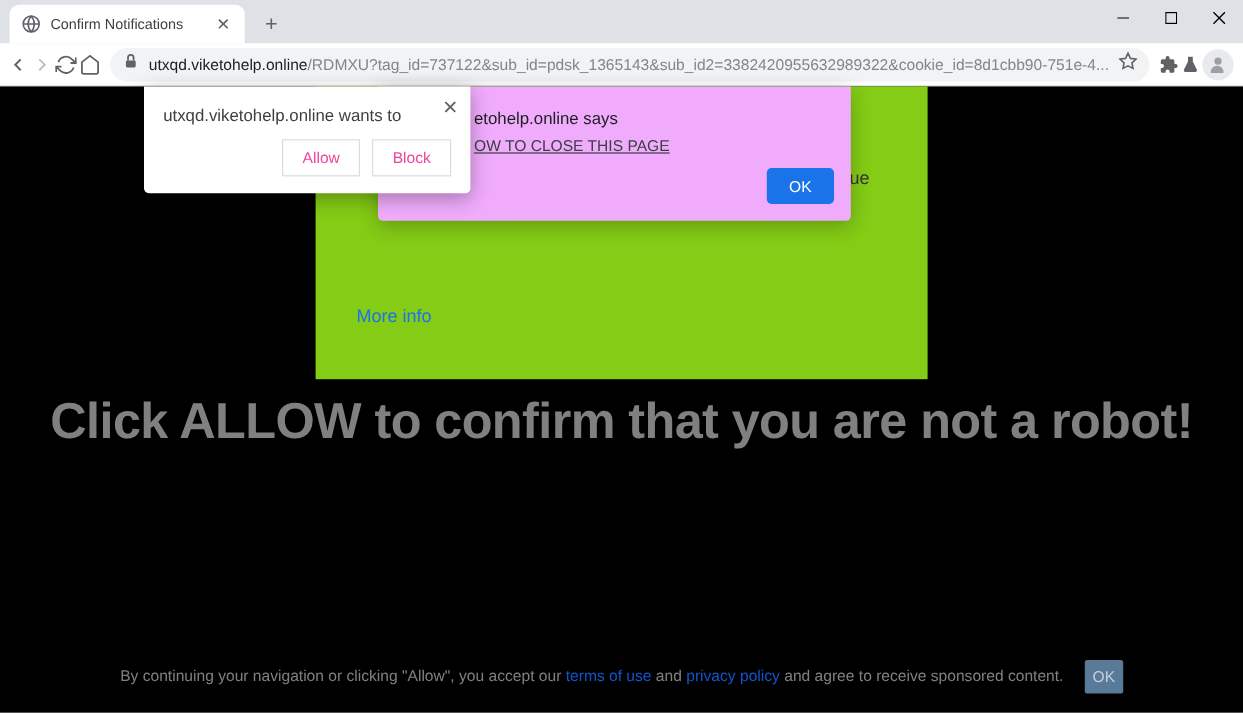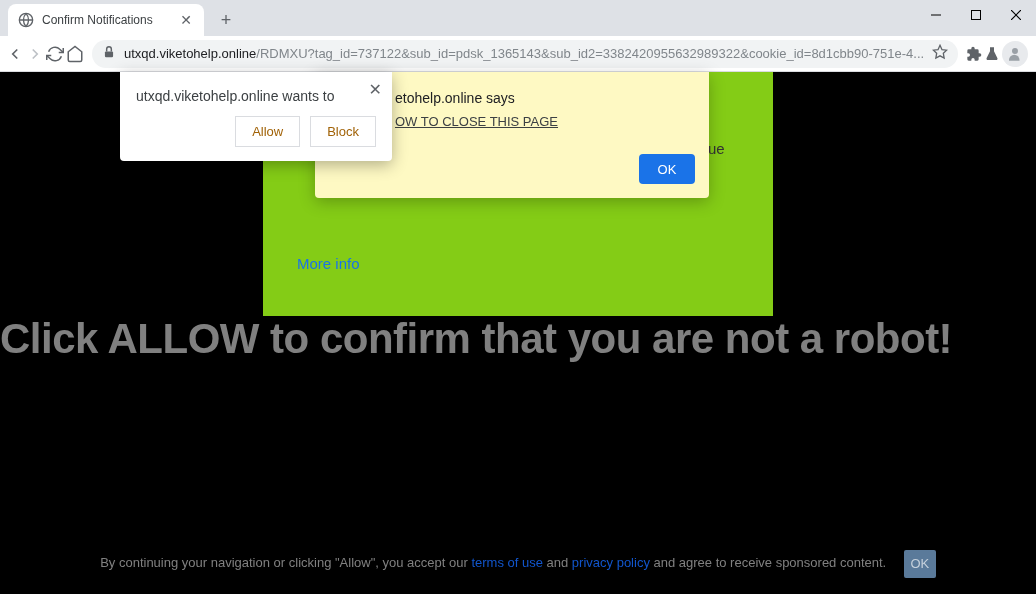--- a/index.html
+++ b/index.html
@@ -23,39 +23,39 @@
     .url .domain { color: #202124; }
     .url .path { color: #80868b; }
     .toolbar-icon { width: 28px; height: 28px; display: flex; align-items: center; justify-content: center; color: #5f6368; cursor: pointer; }
     .profile { width: 26px; height: 26px; border-radius: 50%; background: #e8eaed; display: flex; align-items: center; justify-content: center; }
     
     .content { width: 100%; height: 522px; background: #000; position: relative; }
     
     .white-card { position: absolute; left: 263px; top: 0; width: 510px; height: 244px; background: #84cc16; }
     .more-info { position: absolute; left: 297px; top: 183px; color: #1a73e8; font-size: 15px; cursor: pointer; }
     
-    .hero { position: absolute; left: 0; width: 100%; top: 243px; text-align: left; color: #808080; font-size: 42px; font-weight: bold; letter-spacing: -0.5px; }
+    .hero { position: absolute; left: 0; width: 100%; top: 255px; text-align: center; color: #808080; font-size: 42px; font-weight: bold; letter-spacing: -0.5px; }
     
     .footer { position: absolute; bottom: 16px; left: 0; width: 100%; text-align: center; color: #808080; font-size: 13px; line-height: 1.5; }
     .footer a { color: #1155cc; text-decoration: none; }
     .footer-ok { display: inline-flex; width: 32px; height: 28px; background: #5a7a9a; color: #c5d0db; align-items: center; justify-content: center; margin-left: 14px; font-size: 13px; border-radius: 2px; vertical-align: middle; cursor: pointer; }
     
-    .js-alert { position: absolute; left: 315px; top: 0; width: 394px; height: 126px; background: #fef9c3; border-radius: 0 0 4px 4px; box-shadow: 0 4px 16px rgba(0,0,0,0.25); padding: 18px 20px 14px 20px; z-index: 10; }
+    .js-alert { position: absolute; left: 315px; top: 0; width: 394px; height: 112px; background: #f0abfc; border-radius: 0 0 4px 4px; box-shadow: 0 4px 16px rgba(0,0,0,0.25); padding: 18px 20px 14px 20px; z-index: 10; }
     .js-alert-title { font-size: 14px; color: #202124; margin-bottom: 8px; }
     .js-alert-body { font-size: 13px; color: #3c4043; }
     .js-alert-ok { position: absolute; right: 14px; bottom: 14px; width: 56px; height: 30px; background: #1a73e8; color: #fff; border: none; border-radius: 4px; font-size: 13px; cursor: pointer; }
     
     .perm-prompt { position: absolute; left: 120px; top: 0; width: 272px; background: #fff; border-radius: 0 0 4px 4px; box-shadow: 0 4px 16px rgba(0,0,0,0.3); padding: 16px 16px 14px 16px; z-index: 20; }
     .perm-close { position: absolute; right: 10px; top: 8px; color: #5f6368; cursor: pointer; font-size: 16px; }
     .perm-title { font-size: 14px; color: #3c4043; margin-bottom: 12px; }
     .perm-row { display: flex; align-items: center; gap: 12px; margin-bottom: 20px; }
     .bell { color: #5f6368; }
     .perm-text { font-size: 13px; color: #3c4043; }
     .perm-actions { display: flex; justify-content: flex-end; gap: 10px; }
-    .perm-btn { padding: 7px 16px; border: 1px solid #dadce0; background: #fff; color: #a16207; border-radius: 0; font-size: 13px; cursor: pointer; }
+    .perm-btn { padding: 7px 16px; border: 1px solid #dadce0; background: #fff; color: #ec4899; border-radius: 0; font-size: 13px; cursor: pointer; }
   </style>
 </head>
 <body>
 
 <div class="titlebar">
   <div class="tab">
     <span class="tab-favicon">
       <svg width="16" height="16" viewBox="0 0 24 24" fill="none" stroke="#5f6368" stroke-width="2">
           <circle cx="12" cy="12" r="10"></circle>
           <path d="M2 12h20M12 2a15 15 0 010 20M12 2a15 15 0 000 20"></path>

